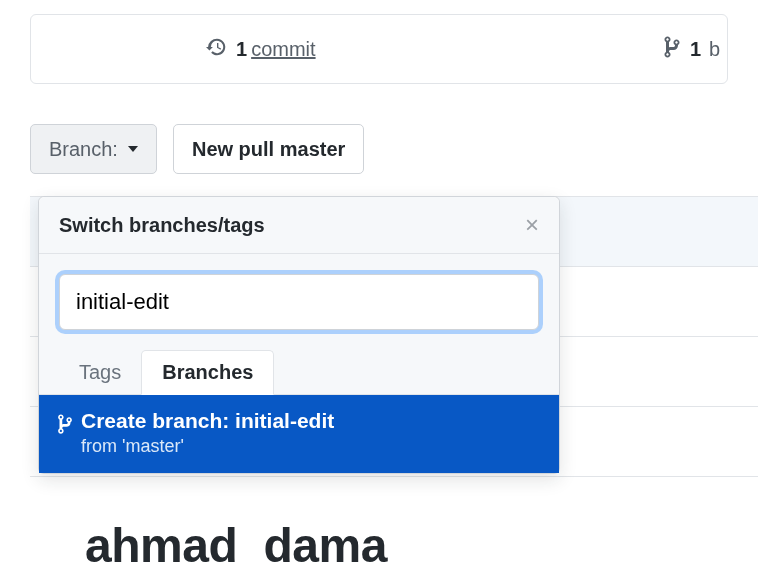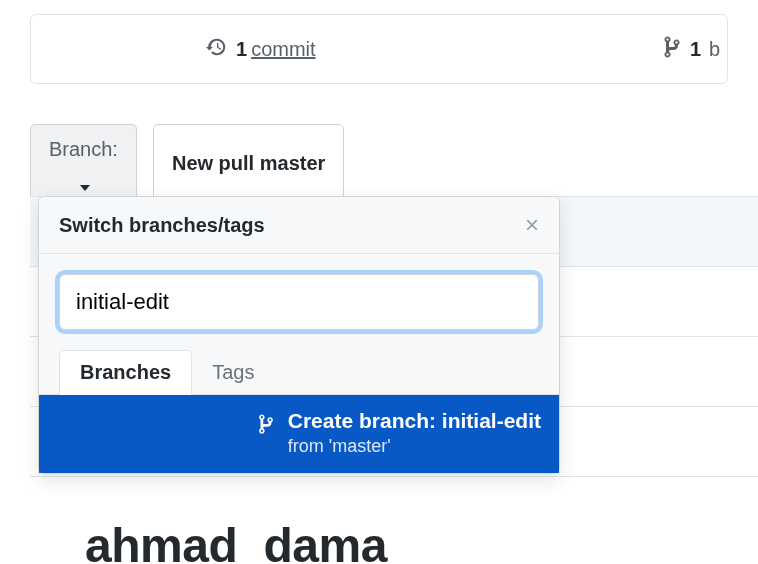--- a/index.html
+++ b/index.html
@@ -43,22 +43,21 @@
       padding: 10px 18px;
       cursor: pointer;
       line-height: 1.4;
     }
     .btn-branch {
       background: #eff1f3;
       border: 1px solid #cfd3d8;
       color: #24292e;
       display: flex;
       align-items: center;
-      gap: 22px;
-      flex-direction: column;
+      gap: 6px;
     }
     .btn-branch .label { font-weight: 400; color: #586069; }
     .btn-pr {
       background: #fff;
       border: 1px solid #cfd3d8;
       color: #24292e;
     }
     .caret {
       display: inline-block;
       width: 0; height: 0;
@@ -131,26 +130,25 @@
       color: #24292e;
       margin-bottom: -1px;
     }
     .tab.inactive {
       color: #6a737d;
       font-weight: 400;
     }
     .result-item {
       background: #0858c5;
       color: #fff;
-      padding: 14px 18px 16px 24px;
+      padding: 14px 18px 16px 18px;
       display: flex;
       align-items: flex-start;
-      gap: 14px;
+      gap: 8px;
       border-top: 1px solid #e1e4e8;
-      justify-content: flex-end;
     }
     .result-item .icon { margin-top: 4px; flex-shrink: 0; }
     .result-main { display: flex; flex-direction: column; gap: 3px;}
     .result-title {
       font-size: 21px;
       font-weight: 700;
     }
     .result-sub {
       font-size: 18px;
       font-weight: 400;
@@ -221,22 +219,22 @@
 
 <div class="popover">
   <div class="popover-header">
     <span class="popover-title">Switch branches/tags</span>
     <span class="close-x">×</span>
   </div>
   <div class="popover-body-top">
     <input class="search-input" type="text" value="initial-edit" style="">
   </div>
   <div class="tabs">
+    <div class="tab inactive">Tags</div>
     <div class="tab active">Branches</div>
-    <div class="tab inactive">Tags</div>
   </div>
   <div class="result-item">
     <span class="icon">
       <svg width="16" height="22" viewBox="0 0 10 16" fill="#ffffff">
           <path d="M10 5c0-1.1-.9-2-2-2s-2 .9-2 2c0 .7.4 1.4 1 1.7v.3c0 .6-.4 1-1 1H4c-.4 0-.7.1-1 .3V4.7c.6-.3 1-1 1-1.7 0-1.1-.9-2-2-2S0 1.9 0 3c0 .7.4 1.4 1 1.7v6.6c-.6.3-1 1-1 1.7 0 1.1.9 2 2 2s2-.9 2-2c0-.7-.4-1.4-1-1.7V11c0-.6.4-1 1-1h2c1.7 0 3-1.3 3-3v-.3c.6-.3 1-1 1-1.7zM2 2.2c.4 0 .8.4.8.8s-.4.8-.8.8-.8-.4-.8-.8.4-.8.8-.8zm0 11.6c-.4 0-.8-.4-.8-.8s.4-.8.8-.8.8.4.8.8-.4.8-.8.8zM8 5.8c-.4 0-.8-.4-.8-.8s.4-.8.8-.8.8.4.8.8-.4.8-.8.8z"></path>
         </svg>
     </span>
     <div class="result-main">
       <div class="result-title">
         <span>Create branch:</span>

